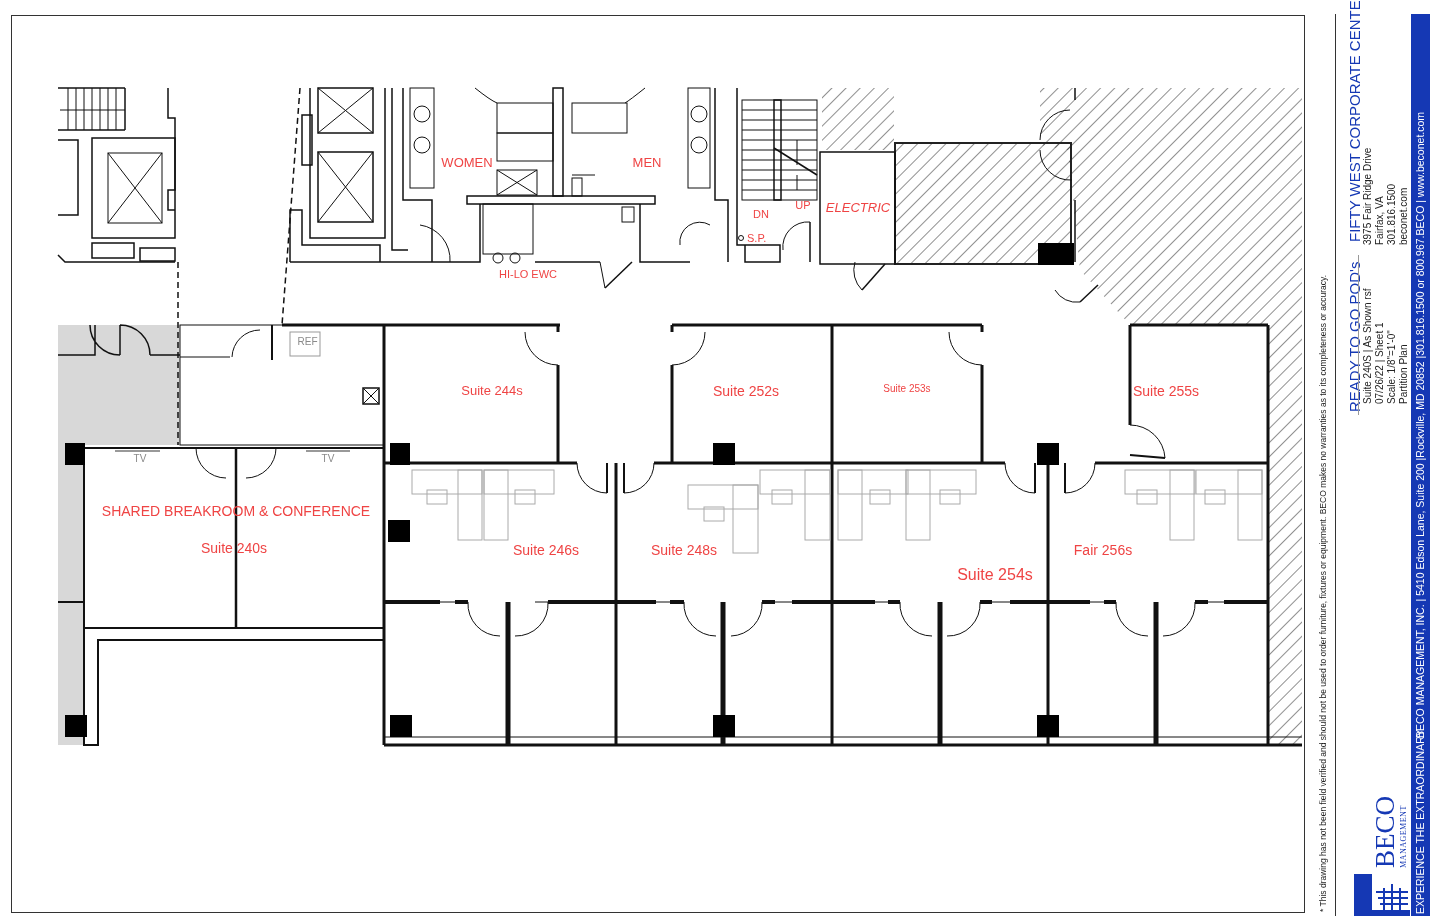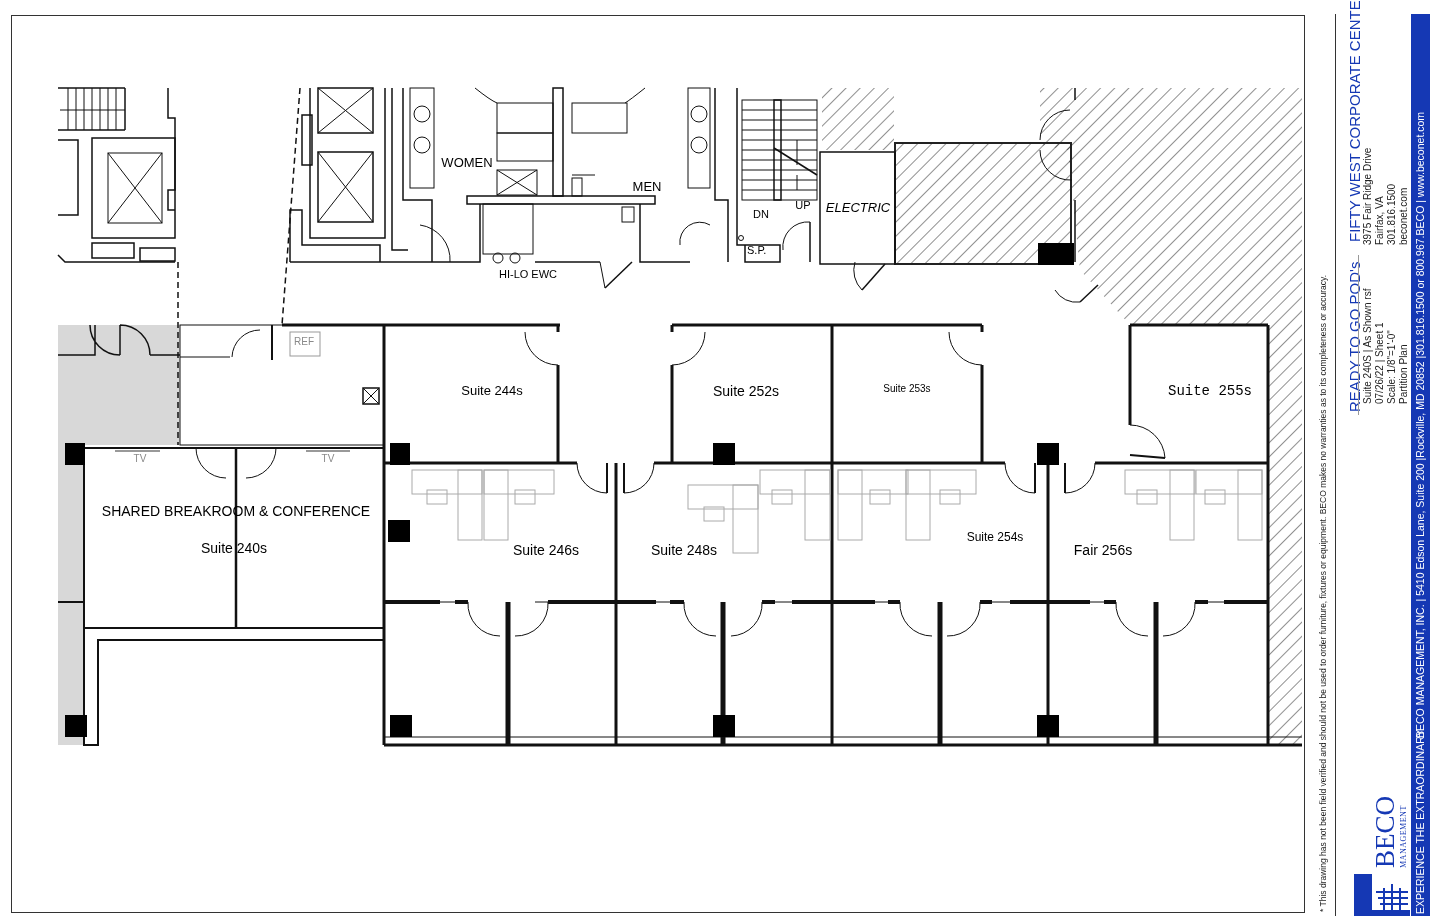--- a/index.html
+++ b/index.html
@@ -1,19 +1,19 @@
 <!DOCTYPE html>
 <html><head>
 <meta charset="utf-8">
 <style>
   html,body{margin:0;padding:0;background:#fff;}
   body{width:1444px;height:924px;position:relative;overflow:hidden;font-family:"Liberation Sans",sans-serif;color:#111;}
   .frame{position:absolute;left:11px;top:15px;width:1294px;height:898px;border:1px solid #333;box-sizing:border-box;}
   svg.plan{position:absolute;left:0;top:0;}
-  .lbl{position:absolute;font-family:"Liberation Sans",sans-serif;font-size:13px;color:#000000;white-space:nowrap;line-height:1;}
+  .lbl{position:absolute;font-family:"Liberation Sans",sans-serif;font-size:13px;color:#ef4444;white-space:nowrap;line-height:1;}
   .lbl.small{font-size:11px;}
   .lbl.grey{color:#8a8a8a;font-size:10px;}
   .lbl.center{text-align:center;transform:translateX(-50%);}
   .vert{position:absolute;transform-origin:0 0;transform:rotate(-90deg);white-space:nowrap;font-family:"Liberation Sans",sans-serif;}
   .bluebar{position:absolute;left:1411px;top:14px;width:19px;height:902px;background:#1538b4;}
   .vline{position:absolute;width:1px;background:#888;}
 </style>
 </head>
 <body>
 
@@ -288,36 +288,36 @@
     <rect x="713" y="443" width="22" height="22"></rect>
     <rect x="1037" y="443" width="22" height="22"></rect>
     <rect x="65" y="715" width="22" height="22"></rect>
     <rect x="390" y="715" width="22" height="22"></rect>
     <rect x="713" y="715" width="22" height="22"></rect>
     <rect x="1037" y="715" width="22" height="22"></rect>
   </g>
 </svg>
 
 <div class="lbl center" style="left:467px;top:156px;">WOMEN</div>
-<div class="lbl center" style="left:647px;top:156px;margin-top:24px;">MEN</div>
+<div class="lbl center" style="left:647px;top:156px;">MEN</div>
 <div class="lbl center" style="left:858px;top:201px;font-style:italic;">ELECTRIC</div>
 <div class="lbl center small" style="left:508px;top:269px;margin-left:20px;">HI-LO EWC</div>
-<div class="lbl grey center" style="left:304px;top:337px;">REF</div>
+<div class="lbl grey center" style="left:304px;top:337px;padding-left:7px;">REF</div>
 <div class="lbl center" style="left:476px;top:384px;font-size:13px;margin-left:16px;">Suite 244s</div>
 <div class="lbl center" style="left:746px;top:384px;font-size:14px;">Suite 252s</div>
 <div class="lbl center" style="left:907px;top:384px;font-size:10px;">Suite 253s</div>
-<div class="lbl center" style="left:1210px;top:384px;font-size:14px;font-family:Liberation Mono, monospace;">Suite 255s</div>
+<div class="lbl center" style="left:1166px;top:384px;font-size:14px;">Suite 255s</div>
 <div class="lbl center" style="left:546px;top:543px;font-size:14px;">Suite 246s</div>
 <div class="lbl center" style="left:684px;top:543px;font-size:14px;">Suite 248s</div>
-<div class="lbl center" style="left:995px;top:531px;font-size:12px;">Suite 254s</div>
+<div class="lbl center" style="left:995px;top:567px;font-size:16px;">Suite 254s</div>
 <div class="lbl center" style="left:1103px;top:543px;font-size:14px;">Fair 256s</div>
 
 <div class="lbl center small" style="left:761px;top:209px;text-align:right;">DN</div>
 <div class="lbl center small" style="left:803px;top:200px;">UP</div>
-<div class="lbl small" style="left:747px;top:233px;margin-top:12px;">S.P.</div>
+<div class="lbl small" style="left:747px;top:233px;">S.P.</div>
 
 <div class="lbl center" style="left:236px;top:504px;font-size:14px;">SHARED BREAKROOM &amp; CONFERENCE</div>
 <div class="lbl center" style="left:234px;top:541px;font-size:14px;">Suite 240s</div>
 <div class="lbl grey center" style="left:140px;top:454px;">TV</div>
 <div class="lbl grey center" style="left:328px;top:454px;">TV</div>
 
 <div class="vert" style="left:1318px;top:912px;font-size:8.5px;color:#222;">* This drawing has not been field verified and should not be used to order furniture, fixtures or equipment. BECO makes no warranties as to its completeness or accuracy.</div>
 <div class="vline" style="left:1335px;top:14px;height:902px;background:#333;"></div>
 
 <div class="vert" style="left:1346px;top:412px;font-size:15px;color:#1538b4;">READY TO GO POD's</div>

